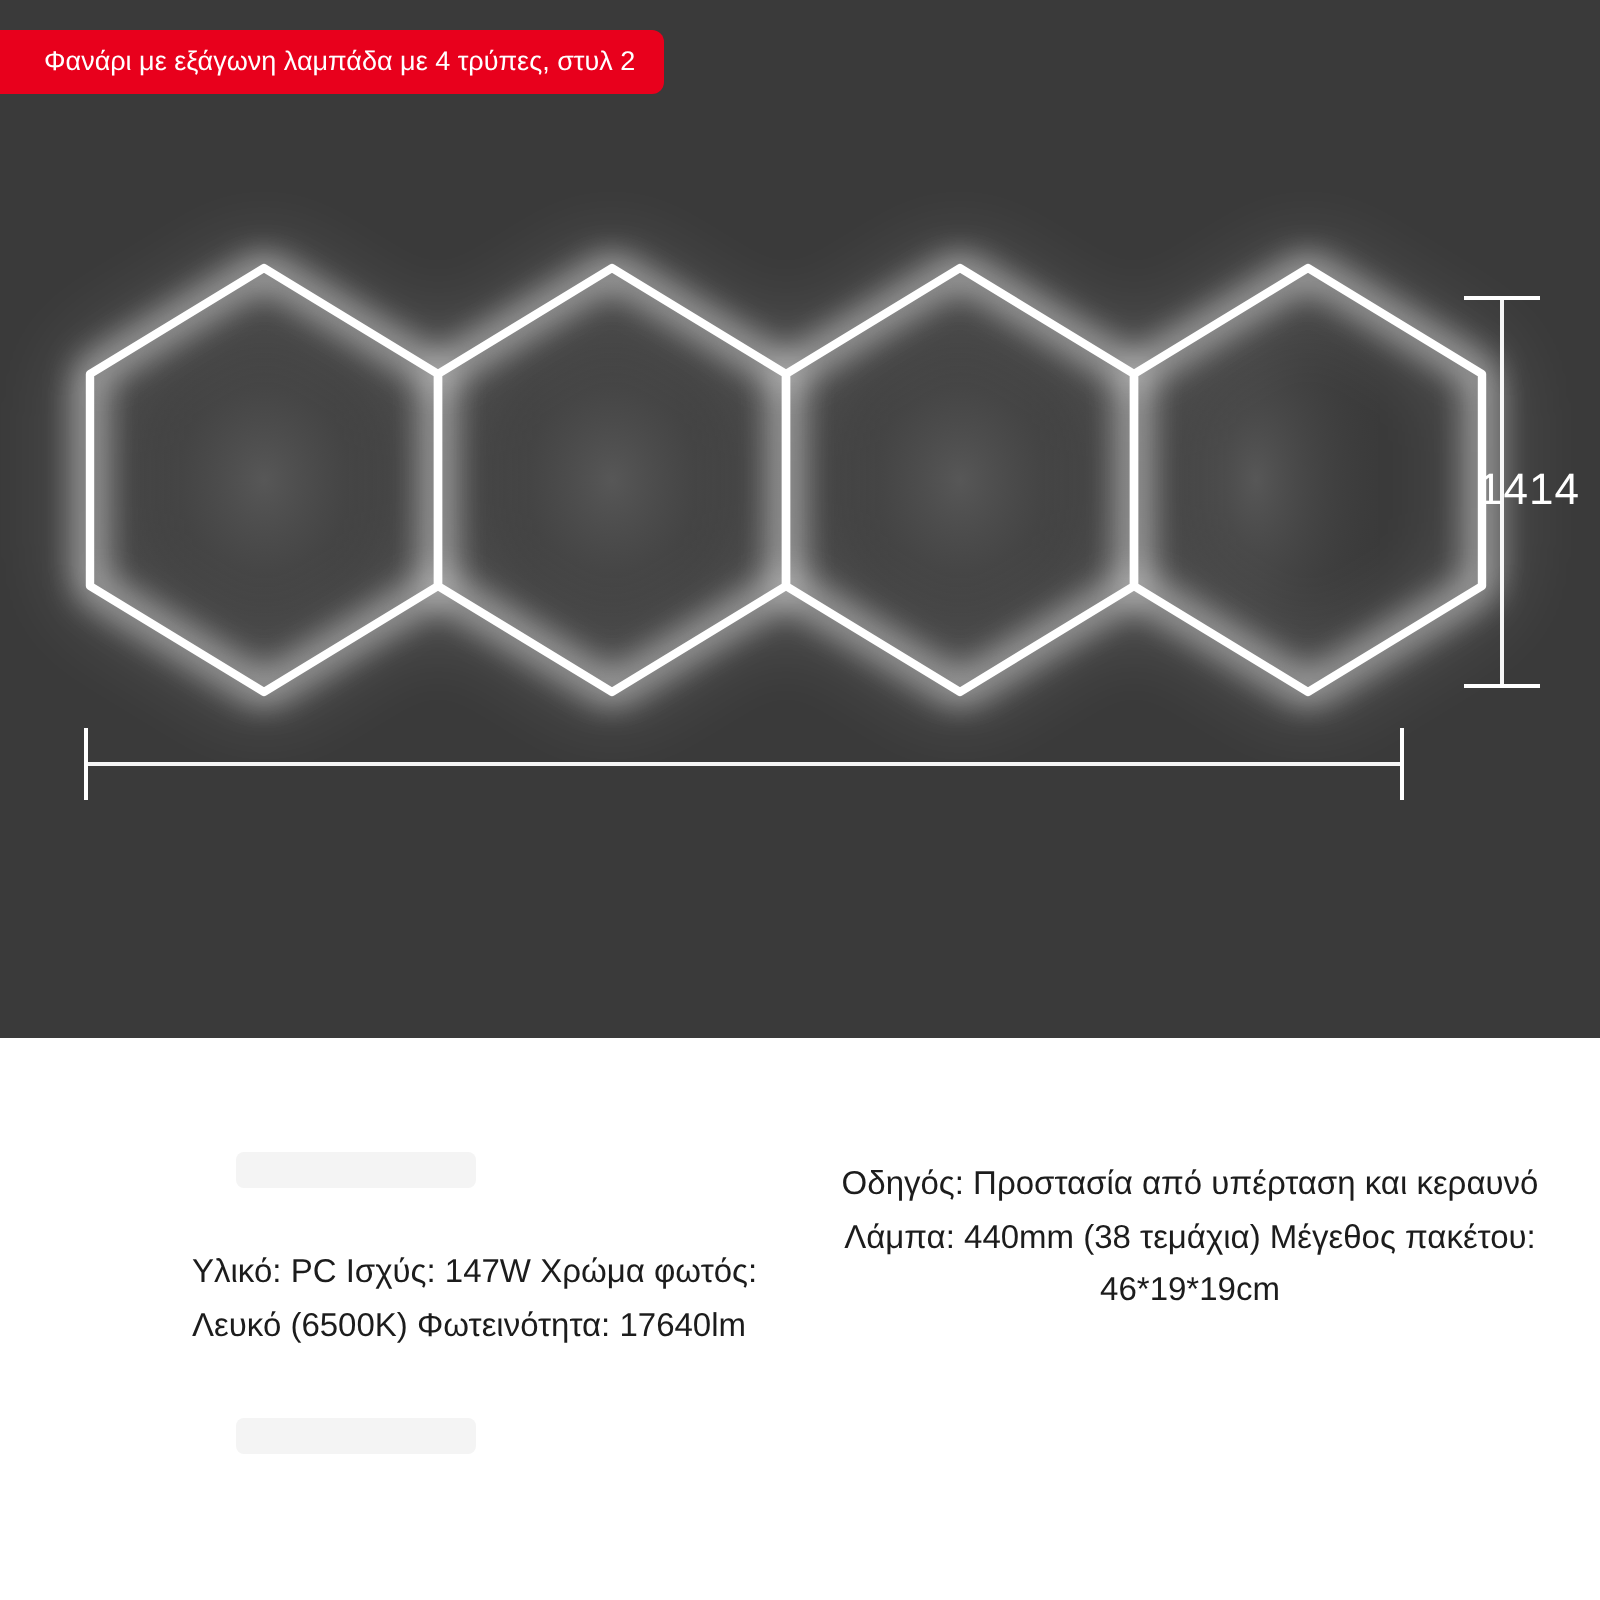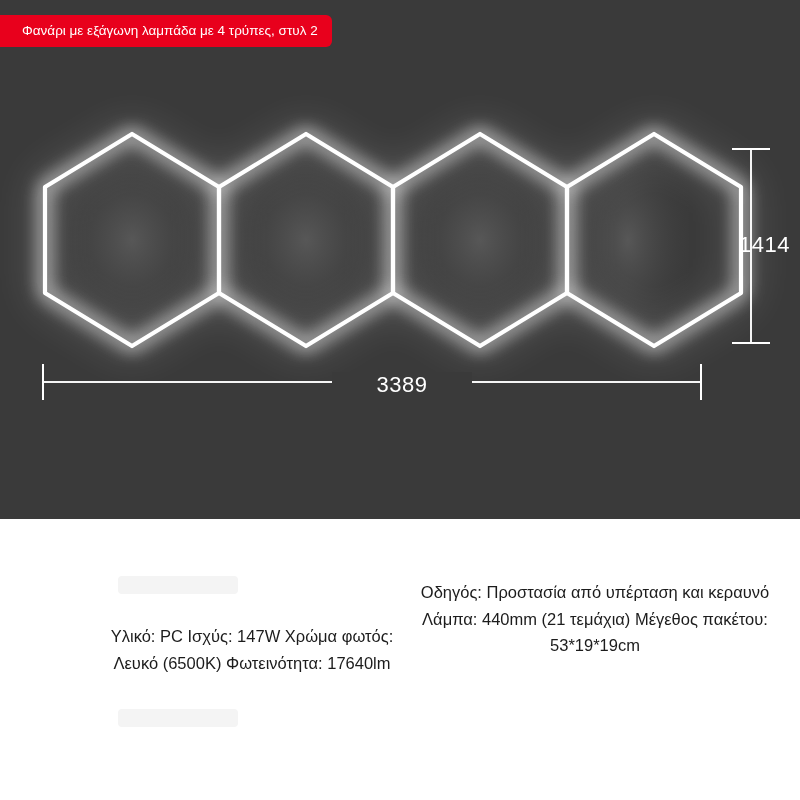--- a/index.html
+++ b/index.html
@@ -130,21 +130,21 @@
     top: 519px;
     width: 800px;
     height: 281px;
     background: #ffffff;
   }
   .spec-left {
     position: absolute;
     left: 96px;
     top: 104px;
     width: 312px;
-    text-align: center;
+    text-align: left;
     color: #1c1c1c;
     font-size: 16.5px;
     line-height: 1.62;
   }
   .spec-right {
     position: absolute;
     left: 420px;
     top: 60px;
     width: 350px;
     text-align: center;
@@ -215,24 +215,23 @@
     </div>
 
     <div class="dim-v-cap-top"></div>
     <div class="dim-v"></div>
     <div class="dim-v-cap-bot"></div>
     <div class="dim-v-label">1414</div>
 
     <div class="dim-h-cap-l"></div>
     <div class="dim-h"></div>
     <div class="dim-h-cap-r"></div>
-    <div class="dim-h-label">3389</div>
   </div>
 
   <div class="specs">
     <div class="ghost ghost-a"></div>
     <div class="ghost ghost-b"></div>
 
     <div class="spec-left">Υλικό: PC Ισχύς: 147W Χρώμα φωτός: Λευκό (6500K) Φωτεινότητα: 17640lm</div>
-    <div class="spec-right">Οδηγός: Προστασία από υπέρταση και κεραυνό Λάμπα: 440mm (21 τεμάχια) Μέγεθος πακέτου: 53*19*19cm</div>
+    <div class="spec-right">Οδηγός: Προστασία από υπέρταση και κεραυνό Λάμπα: 440mm (38 τεμάχια) Μέγεθος πακέτου: 46*19*19cm</div>
   </div>
 
 </div>
 
 </body></html>

